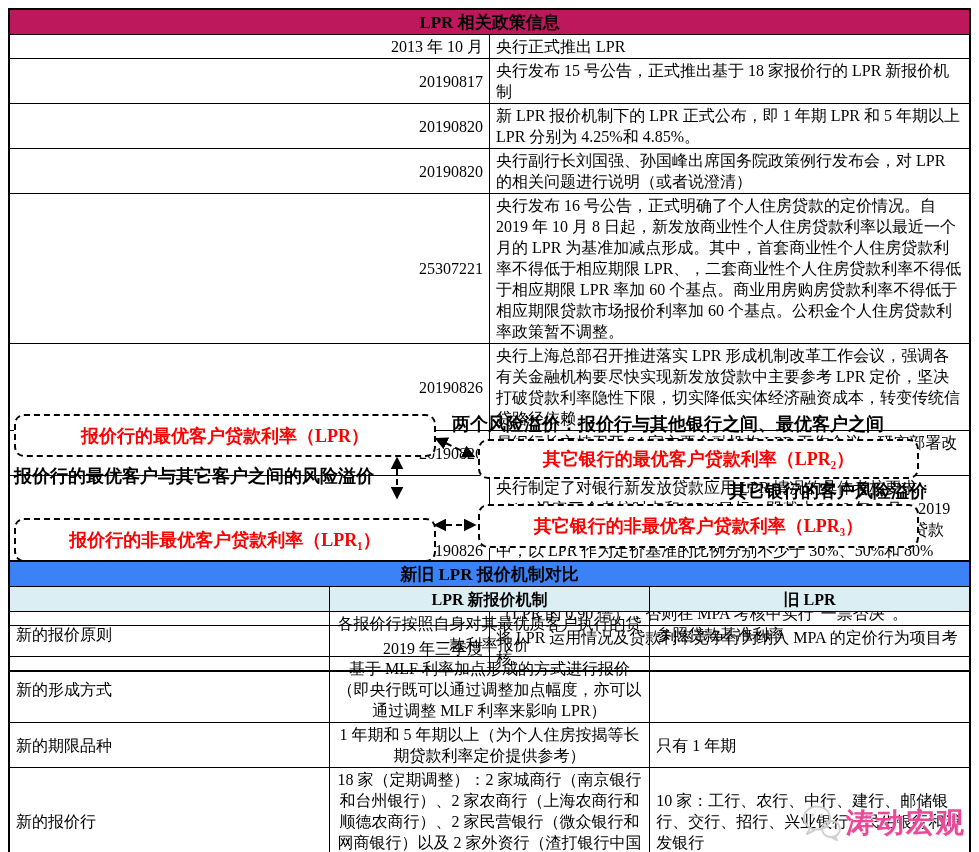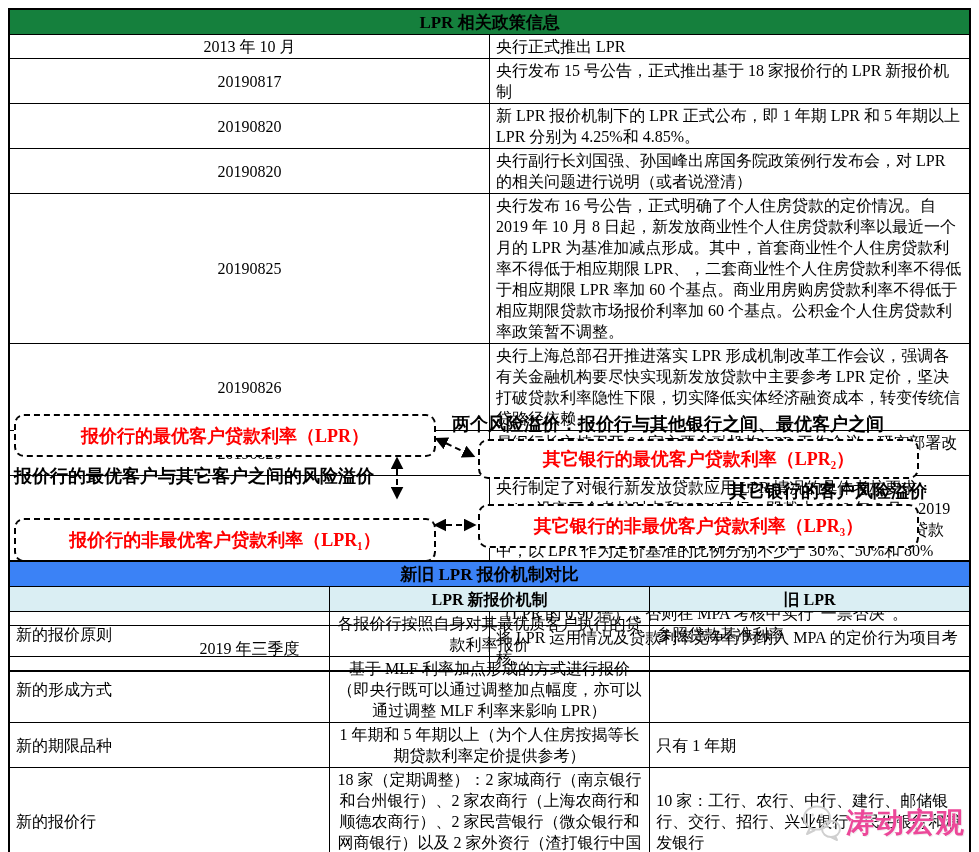--- a/index.html
+++ b/index.html
@@ -4,22 +4,22 @@
 <style>
   html,body{margin:0;padding:0;background:#ffffff;}
   .page{position:relative;width:979px;height:852px;overflow:hidden;background:#ffffff;
         font-family:"Liberation Serif","DejaVu Serif",serif;color:#000;}
 
   table{border-collapse:collapse;table-layout:fixed;}
 
   
   .policy-table{position:absolute;left:8px;top:8px;width:963px;border:2px solid #000;}
   .policy-table th,.policy-table td{border:1px solid #000;padding:1px 6px;font-size:16px;line-height:21px;vertical-align:middle;}
-  .policy-table th{background:#15803d;text-align:center;font-size:17px;font-weight:bold;height:22px;}
-  .policy-table .date-col{width:136px;text-align:center;}
+  .policy-table th{background:#be185d;text-align:center;font-size:17px;font-weight:bold;height:22px;}
+  .policy-table .date-col{width:136px;text-align:right;}
   .policy-table .event-col{text-align:left;}
 
   
   .diagram{position:absolute;left:0;top:406px;width:809px;height:154px;}
   .dash-box{position:absolute;border:2px dashed #000;border-radius:10px;
             display:flex;align-items:center;justify-content:center;
             color:#ff0000;font-weight:bold;font-size:18px;white-space:nowrap;background:#fff;}
   .diag-label{position:absolute;font-weight:bold;font-size:18px;white-space:nowrap;color:#000;}
   .arrow-layer{position:absolute;left:0;top:0;width:979px;height:154px;}
 
@@ -58,21 +58,21 @@
     </tr>
     <tr>
       <td class="date-col">20190820</td>
       <td class="event-col">新 LPR 报价机制下的 LPR 正式公布，即 1 年期 LPR 和 5 年期以上 LPR 分别为 4.25%和 4.85%。</td>
     </tr>
     <tr>
       <td class="date-col">20190820</td>
       <td class="event-col">央行副行长刘国强、孙国峰出席国务院政策例行发布会，对 LPR 的相关问题进行说明（或者说澄清）</td>
     </tr>
     <tr>
-      <td class="date-col">20190825</td>
+      <td class="date-col">25307221</td>
       <td class="event-col">央行发布 16 号公告，正式明确了个人住房贷款的定价情况。自 2019 年 10 月 8 日起，新发放商业性个人住房贷款利率以最近一个月的 LPR 为基准加减点形成。其中，首套商业性个人住房贷款利率不得低于相应期限 LPR、，二套商业性个人住房贷款利率不得低于相应期限 LPR 率加 60 个基点。商业用房购房贷款利率不得低于相应期限贷款市场报价利率加 60 个基点。公积金个人住房贷款利率政策暂不调整。</td>
     </tr>
     <tr>
       <td class="date-col">20190826</td>
       <td class="event-col">央行上海总部召开推进落实 LPR 形成机制改革工作会议，强调各有关金融机构要尽快实现新发放贷款中主要参考 LPR 定价，坚决打破贷款利率隐性下限，切实降低实体经济融资成本，转变传统信贷路径依赖。</td>
     </tr>
     <tr>
       <td class="date-col">20190826</td>
       <td class="event-col">易纲行长主持召开 24 家主要金融机构 LPR 工作会议，研究部署改革完善 LPR 形成机制工作。</td>
     </tr>

